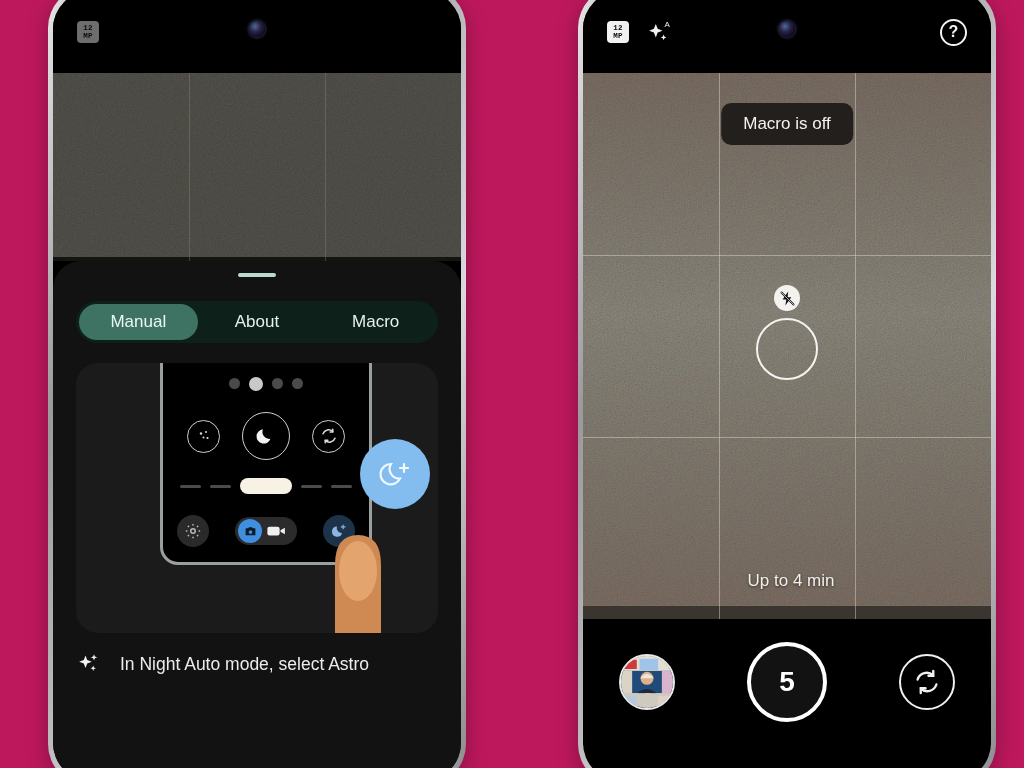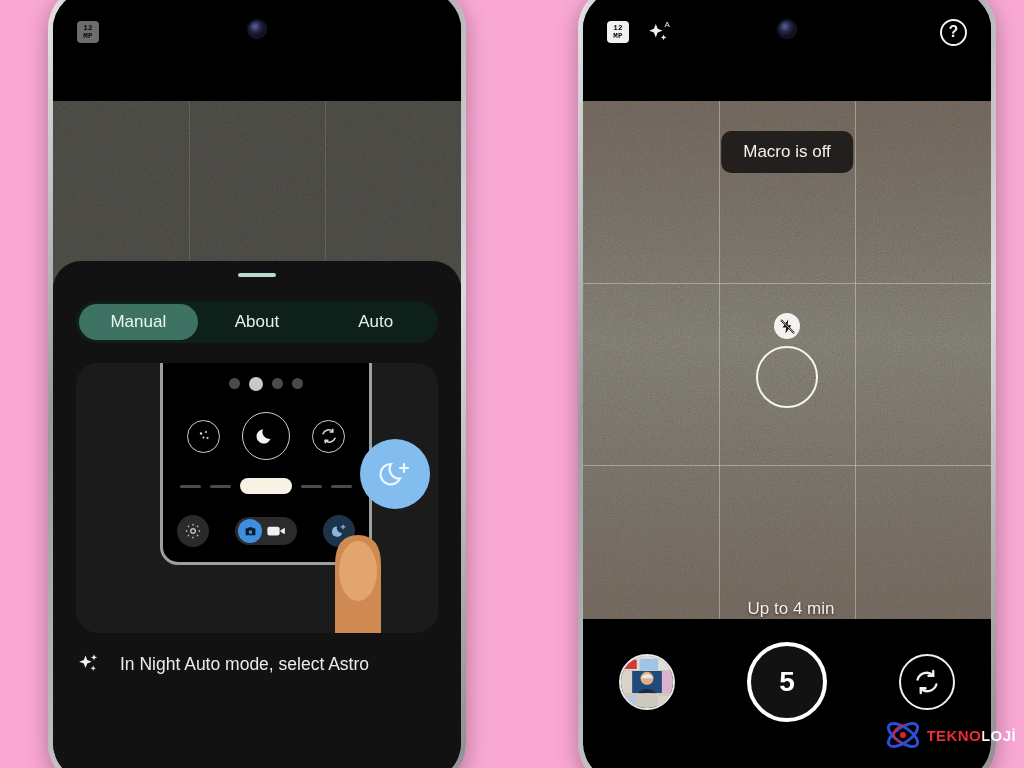--- a/index.html
+++ b/index.html
@@ -8,21 +8,21 @@
     width: 1024px;
     height: 768px;
     overflow: hidden;
     font-family: "Liberation Sans", sans-serif;
   }
 
   #stage {
     position: relative;
     width: 1024px;
     height: 768px;
-    background: #f9a8d4;
+    background: #be185d;
   }
 
   
   .phone {
     position: absolute;
     border-radius: 42px;
     background: linear-gradient(100deg,#e9e9ea 0%,#9a9a9d 14%,#cfcfd2 30%,#8d8d90 62%,#dadade 84%,#8a8a8d 100%);
     padding: 5px;
     box-shadow: 0 6px 22px rgba(0,0,0,.30);
     overflow: hidden;
@@ -86,21 +86,20 @@
     font-weight: 700;
     display: flex; align-items: center; justify-content: center;
     line-height: 1;
   }
 
   
   .viewfinder {
     position: absolute;
     left: 0; right: 0;
     overflow: hidden;
-    margin-top: 28px;
   }
   #vf-left  { top: 82px; height: 188px; background: #141410; }
   #vf-right { top: 82px; height: 546px; background: #3b3530; }
 
   .noise-layer {
     position: absolute; inset: 0;
     opacity: .95;
   }
   .grid-lines { position: absolute; inset: 0; pointer-events: none; }
   .grid-lines .gl-v, .grid-lines .gl-h {
@@ -448,21 +447,21 @@
         <div class="topbar-spacer"></div>
       </div>
 
       <div class="sheet">
         <div class="sheet-handle"></div>
 
 
         <div class="segmented">
           <div class="seg-item selected">Manual</div>
           <div class="seg-item">About</div>
-          <div class="seg-item">Auto</div>
+          <div class="seg-item">Macro</div>
         </div>
 
         <div class="illus-card">
           <div class="mini-phone">
 
             <div class="dots-row">
               <div class="dot"></div>
               <div class="dot active"></div>
               <div class="dot"></div>
               <div class="dot"></div>
@@ -640,23 +639,14 @@
             <path d="M19.5 14a7.6 7.6 0 0 1-12.3 3.4"></path>
             <path d="M17 3.2v3.8h-3.8"></path>
             <path d="M7 20.8V17h3.8"></path>
           </svg>
         </div>
       </div>
 
     </div>
   </div>
 
-  <div class="watermark">
-    <svg width="40" height="34" viewBox="0 0 40 34">
-      <ellipse cx="20" cy="17" rx="17" ry="7.5" fill="none" stroke="#2a4fd6" stroke-width="3" transform="rotate(-35 20 17)"></ellipse>
-      <ellipse cx="20" cy="17" rx="17" ry="7.5" fill="none" stroke="#2a4fd6" stroke-width="3" transform="rotate(35 20 17)"></ellipse>
-      <path d="M26 7c-7-2-15 2-16 8s6 11 13 10c-8-1-12-6-11-10s7-8 14-8z" fill="#e02030"></path>
-      <circle cx="20" cy="17" r="3" fill="#e02030"></circle>
-    </svg>
-    <span class="wm-text">TEKNOLOJİ</span>
-  </div>
 
 </div>
 
 </body></html>

